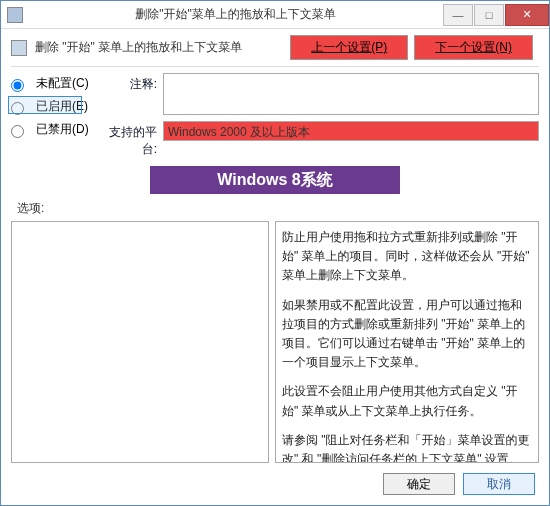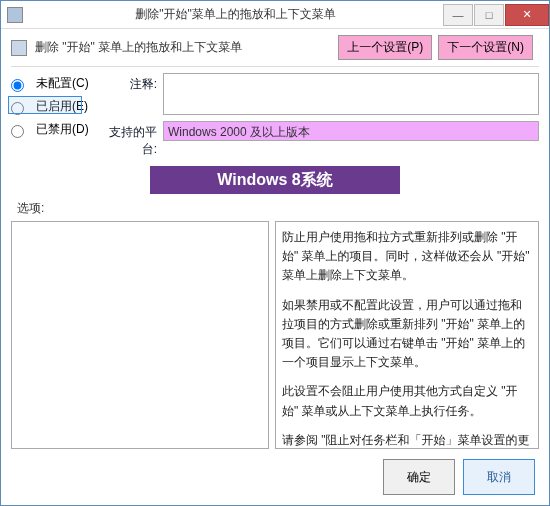--- a/index.html
+++ b/index.html
@@ -8,41 +8,41 @@
   .titlebar { height: 28px; display: flex; align-items: center; border-bottom: 1px solid #ddd; }
   .titlebar .icon { width: 16px; height: 16px; margin: 0 6px; background: #b0c4de; border: 1px solid #888; }
   .titlebar .title { flex: 1; text-align: center; color: #333; }
   .titlebar .btns { display: flex; }
   .titlebar .btn { width: 30px; height: 22px; margin-left: 1px; border: 1px solid #bbb; background: #f0f0f0; display:flex; align-items:center; justify-content:center; color:#555; font-size:11px;}
   .titlebar .btn.close { background: #c94f4f; color: #fff; border-color:#b03a3a; width:44px;}
   .header-row { display: flex; align-items: center; padding: 6px 10px 4px 10px; gap:8px;}
   .header-row .hicon { width:16px; height:16px; background:#c8d8e8; border:1px solid #888;}
   .header-row .htext { color:#333; flex:1;}
   .nav-btns { display:flex; gap:6px; margin-right:6px;}
-  .nav-btns button { padding:3px 8px; border:1px solid #999; background:#f9a8d4; white-space:nowrap;}
+  .nav-btns button { padding:3px 20px; border:1px solid #999; background:#ef4444; white-space:nowrap;text-decoration:underline;}
   .divider { border-top:1px solid #ddd; margin:2px 10px 6px 10px;}
   .config-area { display:flex; padding: 0 10px; gap:10px; }
   .radios { display:flex; flex-direction:column; gap:6px; padding-top:2px; min-width:78px;}
   .radios label { display:flex; align-items:flex-end; gap:12px; white-space:nowrap; position:relative;}
   .radios input { margin:0;}
   .hilite { position:absolute; left:-3px; top:-2px; width:74px; height:18px; border:1px solid #3a8bd8; background:rgba(120,180,240,0.15); pointer-events:none;}
   .right-fields { flex:1; display:flex; flex-direction:column; gap:6px;}
   .field-row { display:flex; align-items:flex-start; gap:6px;}
   .field-label { width:58px; text-align:right; color:#0f172a; padding-top:3px;}
   .textarea { flex:1; border:1px solid #aaa; height:42px; background:#fff;}
-  .platform { flex:1; border:1px solid #aaa; height:20px; padding:2px 4px; background:#f0abfc; color:#333;}
+  .platform { flex:1; border:1px solid #aaa; height:20px; padding:2px 4px; background:#ef4444; color:#333;}
   .banner { margin:8px auto 6px auto; width:250px; height:28px; background:#6a3a8e; color:#fff; display:flex; align-items:center; justify-content:center; font-size:16px; font-weight:bold;}
   .options-label { padding-left:16px; color:#333;}
   .panes { display:flex; gap:6px; padding:4px 10px 2px 10px; flex:1; min-height:0;}
   .pane { border:1px solid #aaa; background:#fff; flex:1; padding:6px; overflow:hidden;}
   .pane.left { flex:0 0 258px;}
   .pane.right { flex:1; line-height:1.6; color:#222; font-size:12px;}
   .pane.right p { margin:0 0 10px 0; word-break:break-all;}
   .footer { display:flex; justify-content:flex-end; gap:8px; padding:8px 14px 10px 0;}
-  .footer button { width:72px; height:36px; border:1px solid #888; background:#f0f0f0;}
+  .footer button { width:72px; height:22px; border:1px solid #888; background:#f0f0f0;}
   .footer button.apply { border:1px solid #3a8bd8; background:#e6f1fb; color:#2a5a9a;}
 </style>
 </head>
 <body>
 
 <div class="window">
 
   <div class="titlebar">
     <div class="icon"></div>
     <div class="title">删除"开始"菜单上的拖放和上下文菜单</div>

